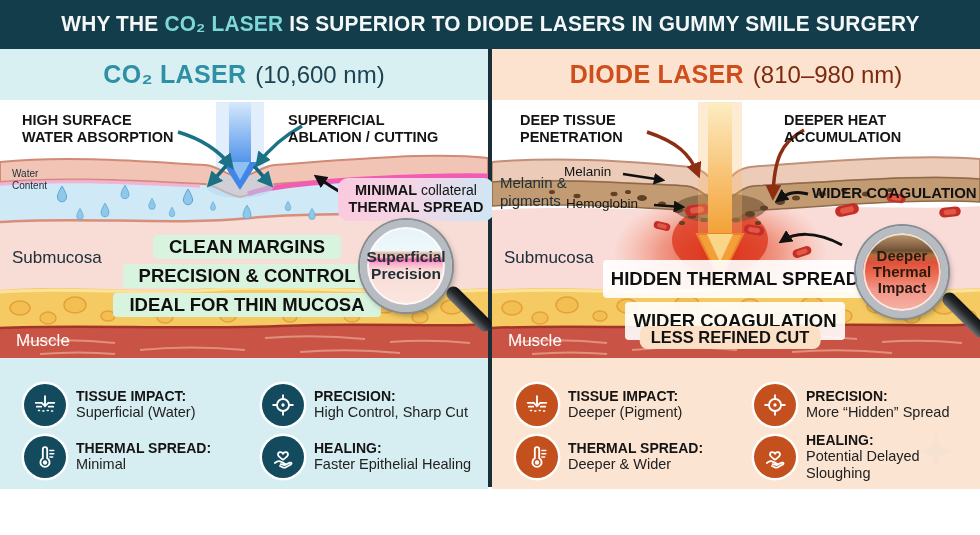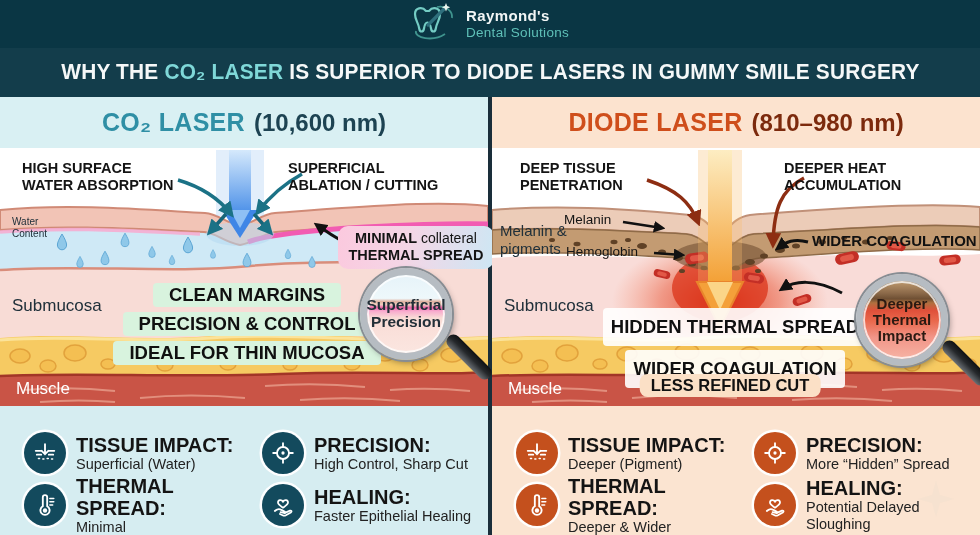--- a/index.html
+++ b/index.html
@@ -14,21 +14,21 @@
   .title-bar{height:49px;background:#133d4b;display:flex;align-items:center;justify-content:center;}
   .title-bar h1{margin:0;font-size:21.5px;font-weight:bold;color:#f5f8f8;letter-spacing:.2px;
                 transform:scaleX(.97);white-space:nowrap;}
   .title-hl{color:#7fd8d8;}
   
   .panels{display:flex;height:438px;}
   .panel{width:488px;position:relative;}
   .divider{width:4px;background:#1a2e3a;}
   .panel-head{height:51px;display:flex;align-items:center;justify-content:center;gap:9px;border-bottom:2px solid #fff;}
   .panel-head .big{font-size:25px;font-weight:bold;letter-spacing:.3px;}
-  .panel-head .rng{font-size:24px;font-weight:bold;}
+  .panel-head .rng{font-size:24px;font-weight:normal;}
   .left .panel-head{background:#d9f0f3;}
   .left .big{color:#2f8fa5;}
   .left .rng{color:#1d4352;}
   .right .panel-head{background:#fce3cf;}
   .right .big{color:#cf4e1b;}
   .right .rng{color:#7c2a0d;}
   .illus{position:relative;height:265px;background:#fff;}
   .illus svg{position:absolute;left:0;top:0;}
   .pre{white-space:pre-line;}
   .callout{position:absolute;text-align:left;font-weight:bold;font-size:14.5px;line-height:1.15;color:#141414;}
@@ -63,43 +63,30 @@
   
   .summary{height:122px;padding:12px 0 0 24px;box-sizing:border-box;display:grid;
       grid-template-columns:232px auto;grid-auto-rows:52px;column-gap:6px;}
   .left .summary{background:#d6edf1;}
   .right .summary{background:#fbe4d1;}
   .sum-item{display:flex;align-items:center;gap:10px;}
   .sum-icon{width:42px;height:42px;border-radius:50%;flex:none;display:flex;align-items:center;justify-content:center;
       box-shadow:0 0 0 2.5px rgba(255,255,255,.95);}
   .left .sum-icon{background:#134a5d;}
   .right .sum-icon{background:#c4501d;}
-  .sum-label{font-size:20px;font-weight:bold;color:#141414;line-height:1.1;}
+  .sum-label{font-size:14px;font-weight:bold;color:#141414;line-height:1.1;}
   .sum-value{font-size:14.5px;color:#222;line-height:1.15;}
   .sparkle{position:absolute;right:26px;bottom:18px;width:36px;height:36px;background:#f6e2d0;opacity:.95;
       clip-path:polygon(50% 0,61% 39%,100% 50%,61% 61%,50% 100%,39% 61%,0 50%,39% 39%);}
 </style>
 </head>
 <body>
 
 <div class="stage">
 
-  <header class="top-bar">
-    <svg width="46" height="42" viewBox="0 0 46 42">
-      <path d="M5,28 C3,35 22,39 34,31" fill="none" stroke="#3f948e" stroke-width="1.8"></path>
-      <path d="M41,15 C42,8 34,2 26,4" fill="none" stroke="#3f948e" stroke-width="1.8"></path>
-      <path d="M15,8 C11,3 4,5 4,11 c0,6 3.2,8 4.2,14.5 c.6,4 4.2,4 4.8,0 c.5-3.4 1.2-6 3.5-6 s3,2.6 3.5,6 c.6,4 4.2,4 4.8,0 C25.8,19 29,17 29,11 c0-6 -7-8 -11-3 Z" fill="none" stroke="#74ccc4" stroke-width="2.2"></path>
-      <path d="M33,6 L17,22" stroke="#2e6f7d" stroke-width="3.2" stroke-linecap="round"></path>
-      <path d="M35,0 l1.2,3 3,1.2 -3,1.2 -1.2,3 -1.2,-3 -3,-1.2 3,-1.2 Z" fill="#eaf6ee"></path>
-    </svg>
-    <div class="logo-text">
-      <span class="logo-brand">Raymond's</span>
-      <span class="logo-tag">Dental Solutions</span>
-    </div>
-  </header>
 
   <div class="title-bar">
     <h1><span>WHY THE </span><span class="title-hl">CO₂ LASER</span><span> IS SUPERIOR TO DIODE LASERS IN GUMMY SMILE SURGERY</span></h1>
   </div>
 
   <div class="panels">
 
     <section class="panel left">
       <div class="panel-head">
         <span class="big">CO₂ LASER</span>

